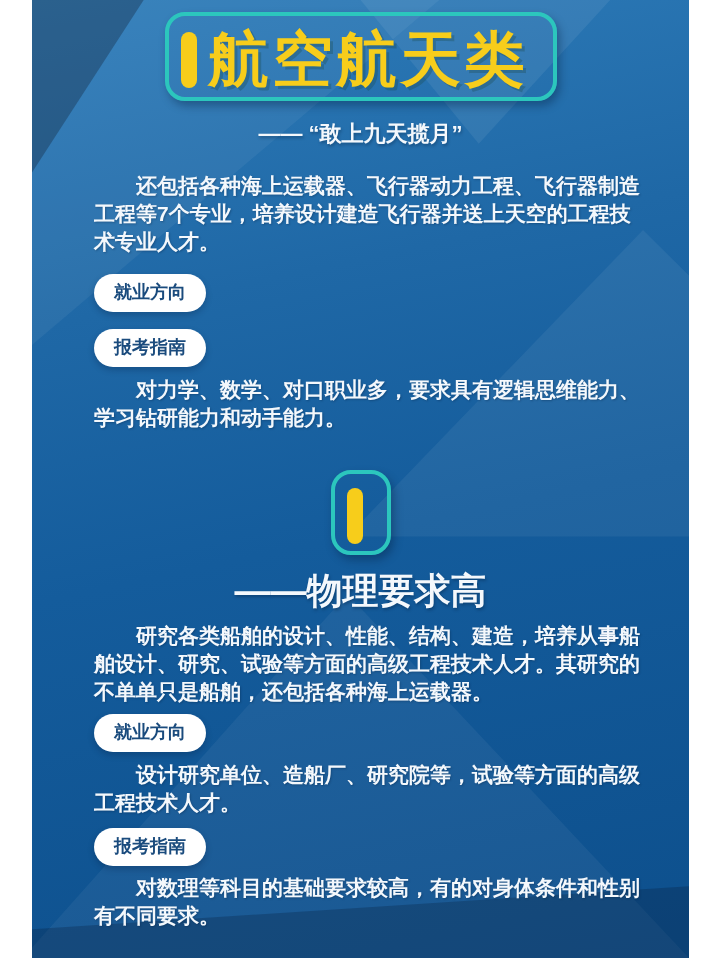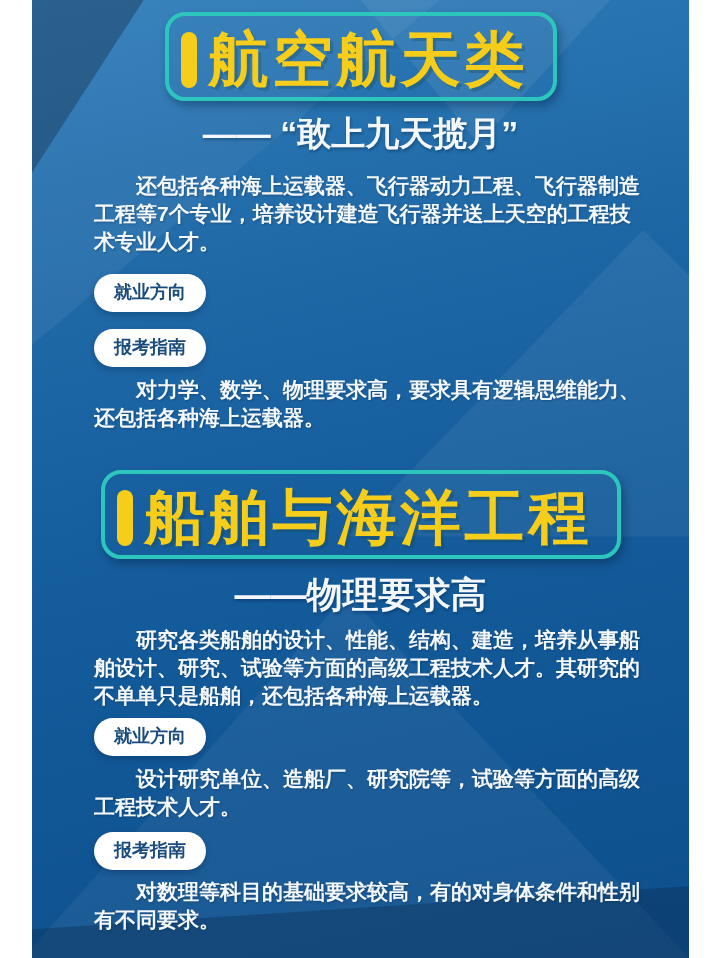--- a/index.html
+++ b/index.html
@@ -64,21 +64,21 @@
     color:var(--title-yellow,#f7cd1b);
     text-shadow:3px 3px 0 rgba(25,70,60,0.28);
     white-space:nowrap;
   }
   .subtitle{
     text-align:center;
     color:var(--body-text,#f4f8fc);
     font-weight:800;
     text-shadow:1px 2px 3px rgba(0,25,55,0.35);
   }
-  .subtitle-1{margin-top:10px;font-size:34px;line-height:45px;}
+  .subtitle-1{margin-top:10px;font-size:22px;line-height:45px;}
   .subtitle-2{margin-top:12px;font-size:36px;line-height:47px;}
 
   .para{
     margin:0 0 0 62px;
     width:556px;
     font-size:21px;line-height:28px;
     font-weight:600;
     color:var(--body-text,#f4f8fc);
     text-indent:2em;
     text-shadow:1px 1px 2px rgba(0,25,55,0.3);
@@ -122,27 +122,26 @@
 
     <div class="section section-1">
       <div class="title-box">
         <span class="title-bar"></span>
         <span class="section-title">航空航天类</span>
       </div>
       <div class="subtitle subtitle-1">—— “敢上九天揽月”</div>
       <p class="para intro-1">还包括各种海上运载器、飞行器动力工程、飞行器制造工程等7个专业，培养设计建造飞行器并送上天空的工程技术专业人才。</p>
       <div class="badge badge-1">就业方向</div>
       <div class="badge badge-2">报考指南</div>
-      <p class="para text-2">对力学、数学、物理要求高，要求具有逻辑思维能力、还包括各种海上运载器。</p>
+      <p class="para text-2">对力学、数学、对口职业多，要求具有逻辑思维能力、学习钻研能力和动手能力。</p>
     </div>
 
     <div class="section section-2">
       <div class="title-box">
         <span class="title-bar"></span>
-        <span class="section-title">船舶与海洋工程</span>
       </div>
       <div class="subtitle subtitle-2">——物理要求高</div>
       <p class="para intro-2">研究各类船舶的设计、性能、结构、建造，培养从事船舶设计、研究、试验等方面的高级工程技术人才。其研究的不单单只是船舶，还包括各种海上运载器。</p>
       <div class="badge badge-3">就业方向</div>
       <p class="para text-3">设计研究单位、造船厂、研究院等，试验等方面的高级工程技术人才。</p>
       <div class="badge badge-4">报考指南</div>
       <p class="para text-4">对数理等科目的基础要求较高，有的对身体条件和性别有不同要求。</p>
     </div>
 
   </div>

